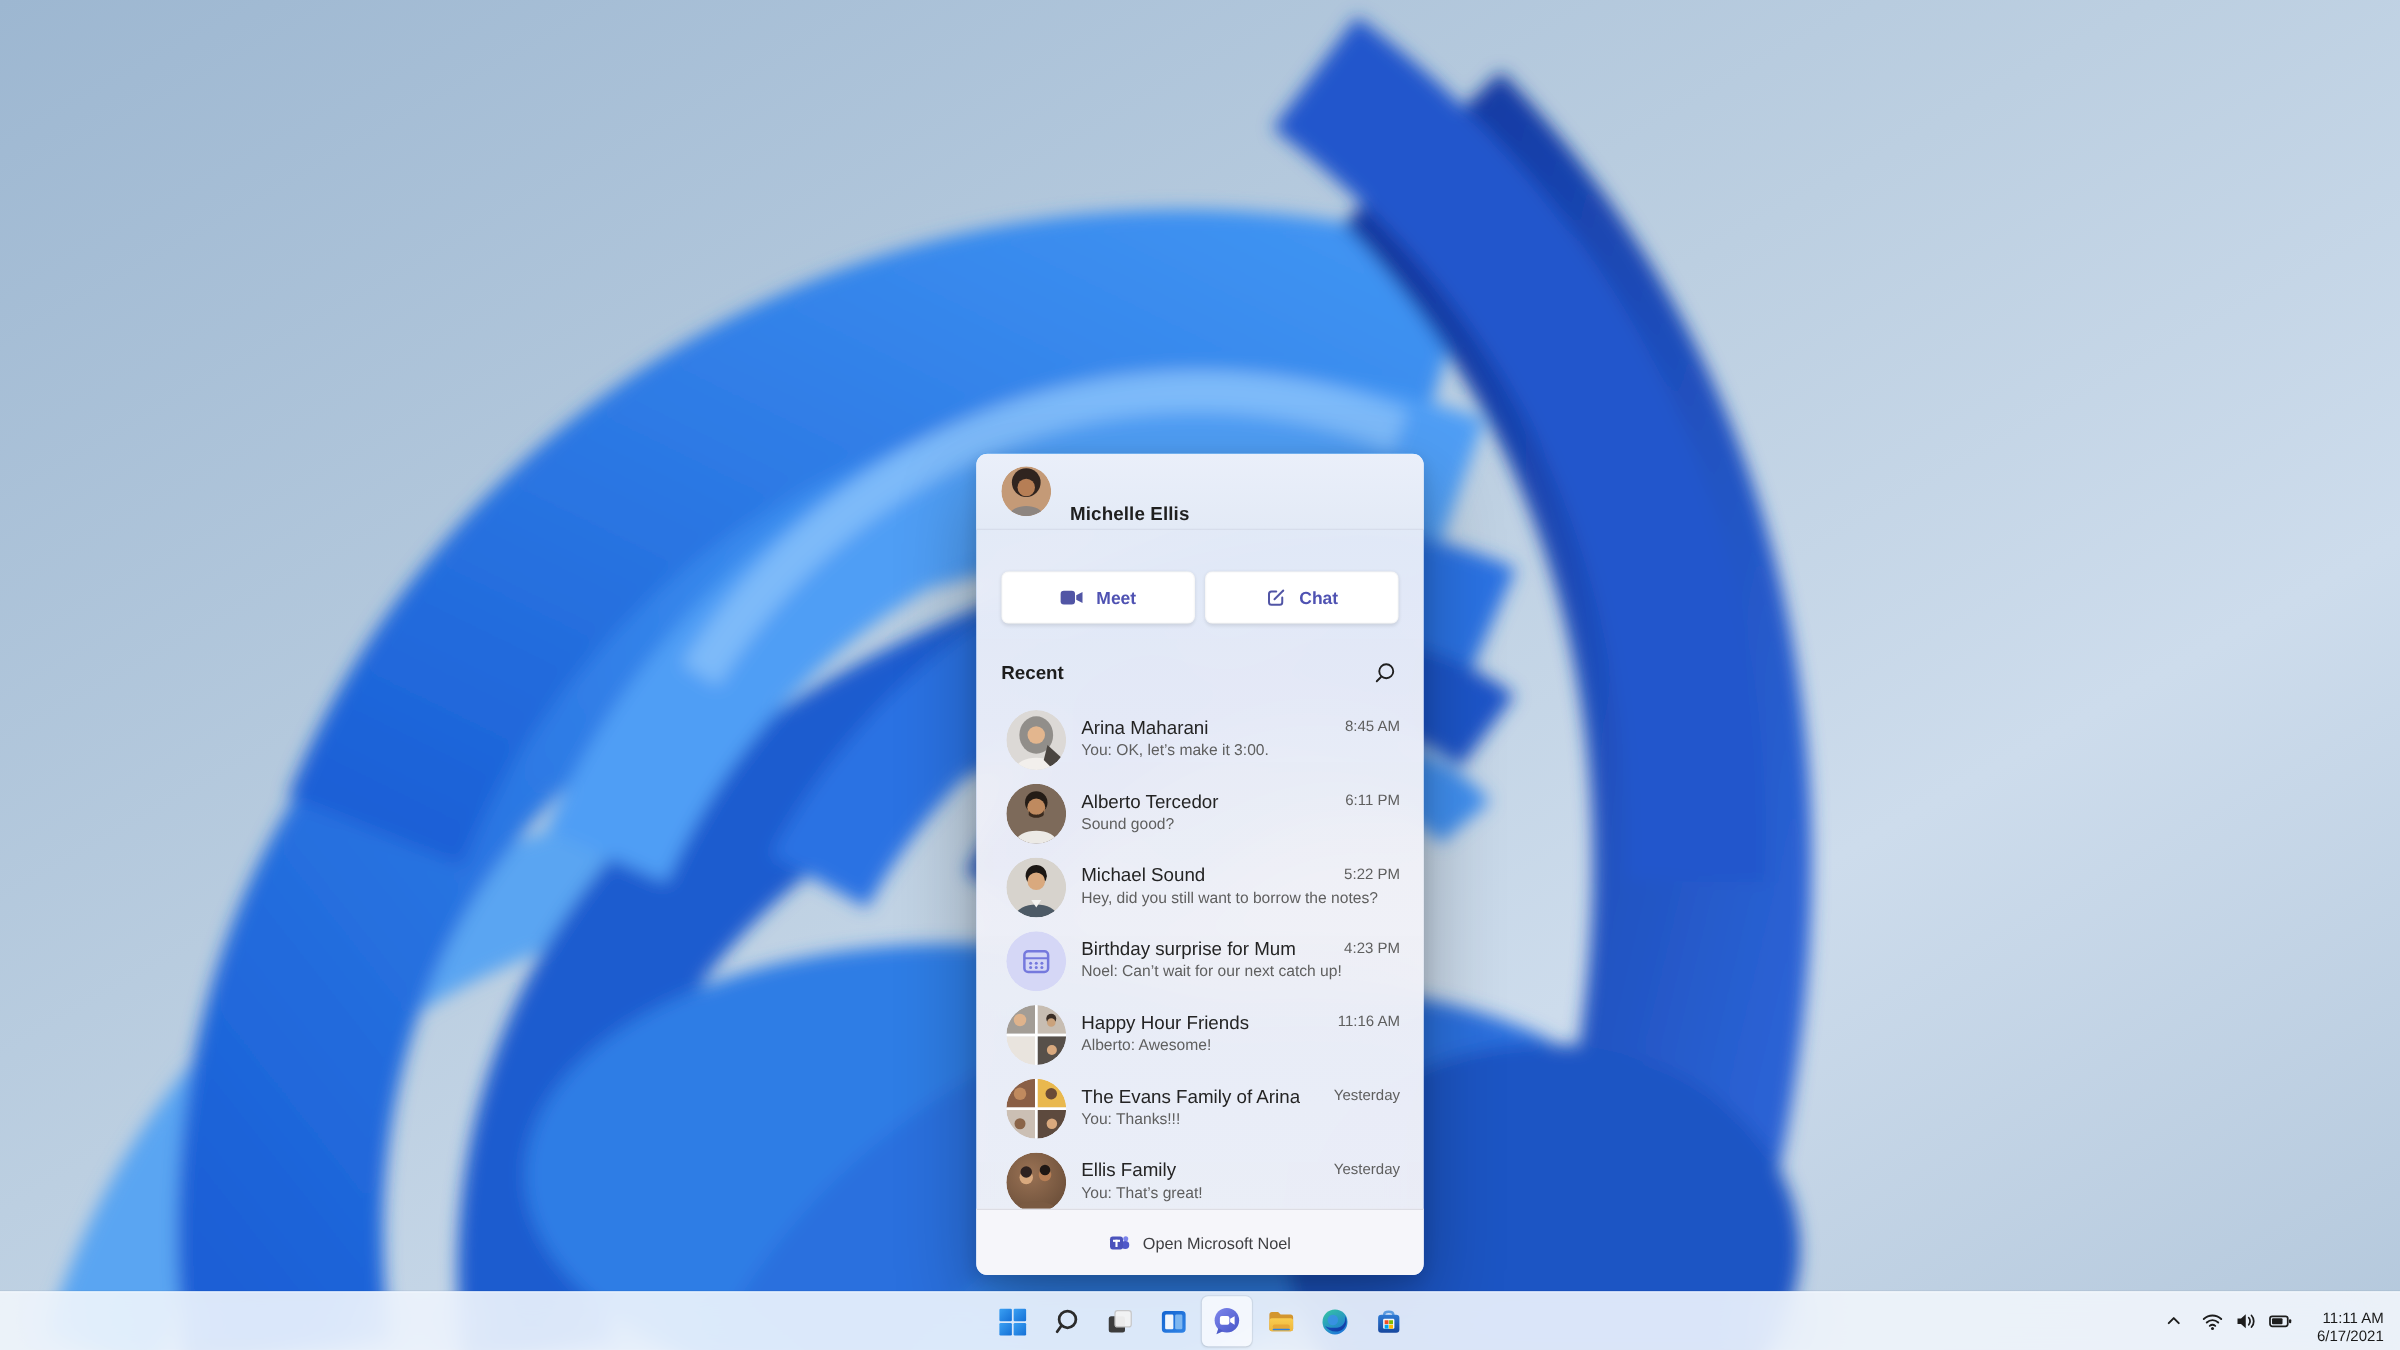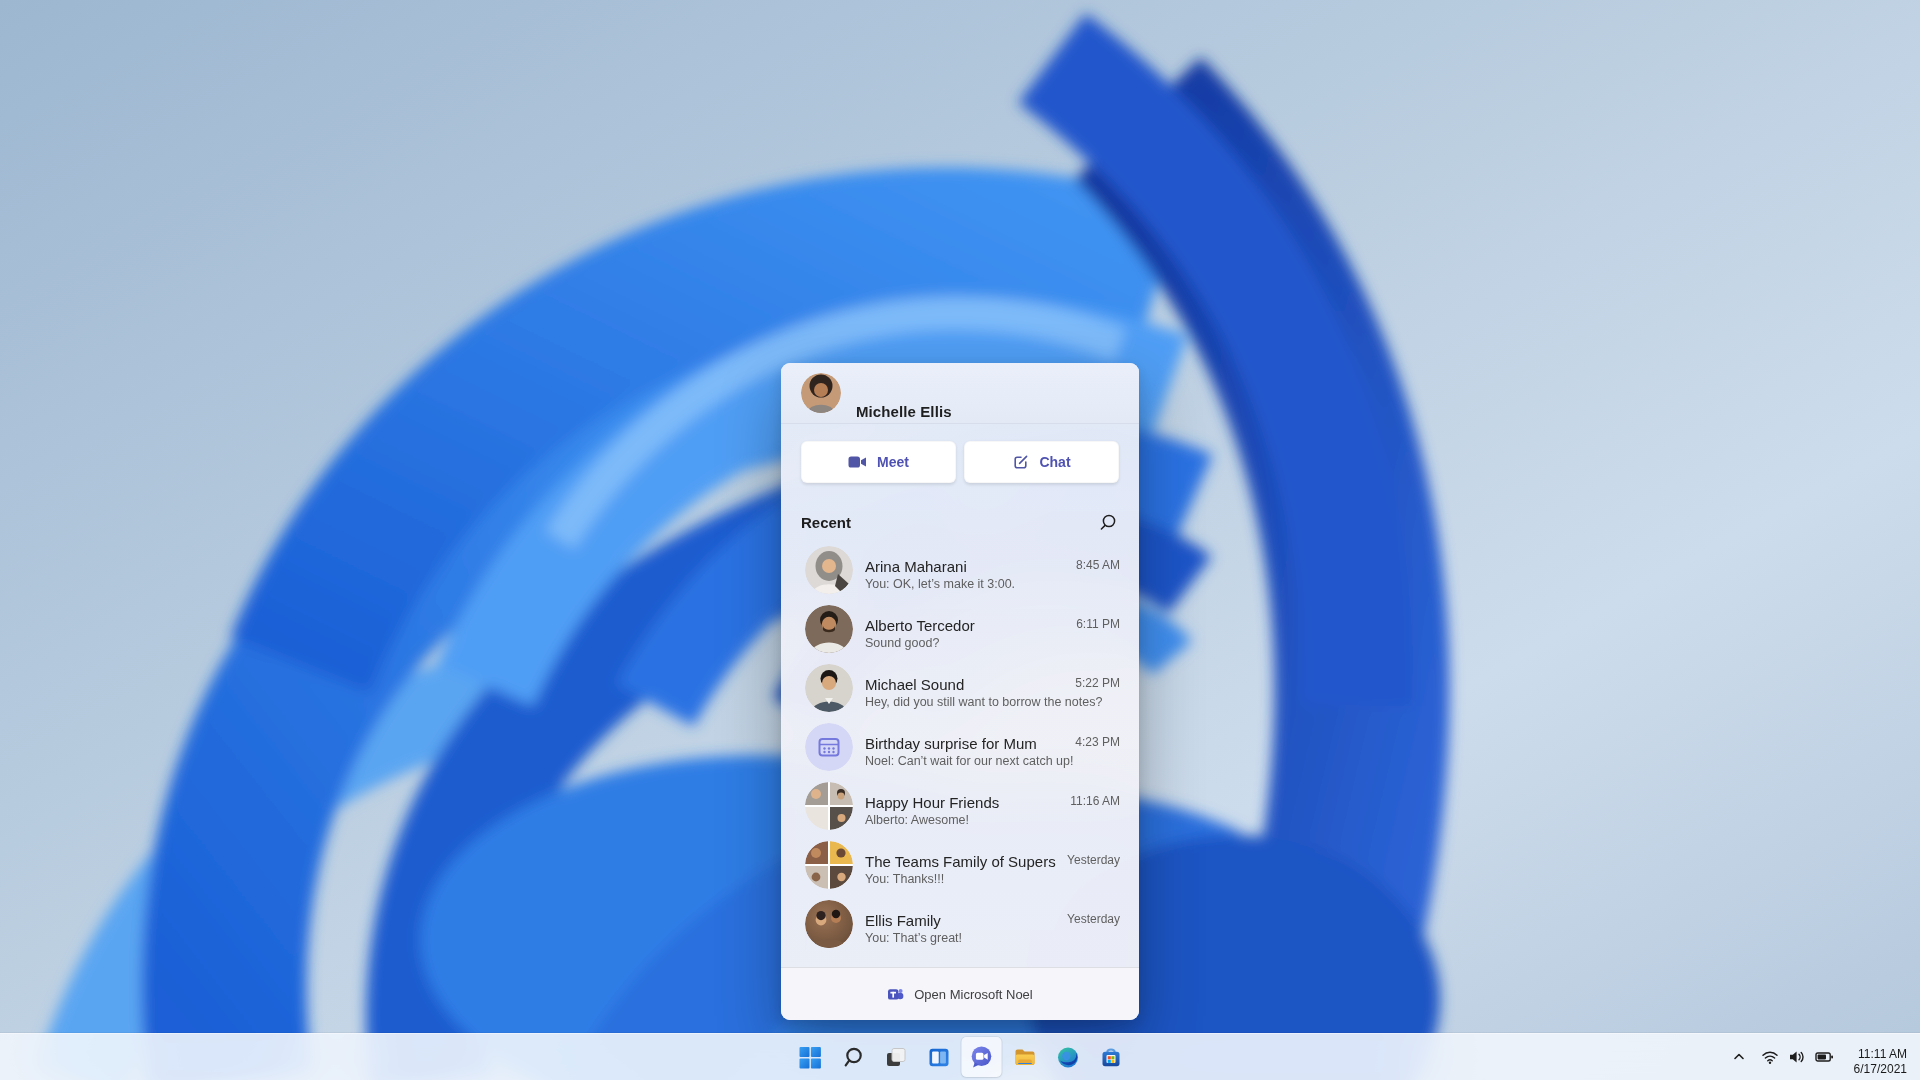--- a/index.html
+++ b/index.html
@@ -15,32 +15,32 @@
     border-radius:9px;overflow:hidden;
     background:linear-gradient(180deg,rgba(233,237,247,.95) 0%,rgba(240,240,246,.96) 45%,rgba(242,242,247,.97) 100%);
     backdrop-filter:blur(26px) saturate(1.4);
     box-shadow:0 28px 64px rgba(0,0,0,.30),0 5px 16px rgba(0,0,0,.14);}
   .fly-header{height:60px;display:flex;align-items:center;gap:15px;padding:0 20px;
     background:linear-gradient(180deg,#eaeffa 0%,#e3eaf6 100%);
     border-bottom:1px solid rgba(100,115,150,.14);}
   .fly-header .uname{font-size:15px;font-weight:700;color:#1f1f1f;letter-spacing:.1px;margin-top:36px;}
   .avatar{border-radius:50%;overflow:hidden;flex:0 0 auto;display:block;}
 
-  .actions{display:flex;gap:8px;margin:17px 20px 0 20px;}
+  .actions{display:flex;gap:8px;margin:33px 20px 0 20px;}
   .abtn{flex:1;height:40px;background:#ffffff;border:1px solid rgba(0,0,0,.03);border-radius:6px;
     display:flex;align-items:center;justify-content:center;gap:10px;cursor:pointer;
     box-shadow:0 1.2px 3px rgba(0,0,0,.10);
     font-size:14px;font-weight:700;color:#4f52b2;}
 
   .recent-bar{display:flex;align-items:center;justify-content:space-between;margin:28px 21px 0 20px;}
   .recent-title{font-size:15px;font-weight:700;color:#1d1d1d;}
   .search-btn{width:22px;height:22px;display:flex;align-items:center;justify-content:center;cursor:pointer;}
 
   .list{margin-top:13px;}
-  .row{height:59px;display:flex;gap:12px;padding:0 19px 0 24px;cursor:pointer;}
+  .row{height:59px;display:flex;align-items:center;gap:12px;padding:0 19px 0 24px;cursor:pointer;}
   .rowtext{flex:1;min-width:0;display:flex;flex-direction:column;justify-content:center;margin-top:-2px;}
   .rowtop{display:flex;align-items:flex-start;justify-content:space-between;}
   .cname{font-size:15px;color:#242424;line-height:19px;white-space:nowrap;overflow:hidden;}
   .ctime{font-size:12px;color:#5f5f5f;line-height:17px;margin-left:8px;flex:0 0 auto;}
   .cprev{font-size:12.5px;color:#5f5f5f;line-height:16px;white-space:nowrap;overflow:hidden;}
 
   .fly-footer{position:absolute;left:0;right:0;bottom:0;height:52px;
     background:#f6f6fa;border-top:1px solid #dddde4;
     display:flex;align-items:center;justify-content:center;gap:9px;cursor:pointer;}
   .fly-footer .flabel{font-size:13px;color:#3f3f42;}
@@ -289,21 +289,21 @@
             <circle cx="11" cy="12" r="5" fill="#c08a5e"></circle>
             <circle cx="36" cy="12" r="4.6" fill="#6a4a36"></circle>
             <circle cx="11" cy="36" r="4.4" fill="#8a6448"></circle>
             <circle cx="36.5" cy="36" r="4.2" fill="#d9a97e"></circle>
             <rect x="23" y="0" width="2" height="48" fill="#ffffff"></rect>
             <rect x="0" y="23" width="48" height="2" fill="#ffffff"></rect>
           </g>
         </svg>
         <div class="rowtext">
           <div class="rowtop">
-            <span class="cname">The Teams Family of Supers</span>
+            <span class="cname">The Evans Family of Arina</span>
             <span class="ctime">Yesterday</span>
           </div>
           <div class="cprev">You: Thanks!!!</div>
         </div>
       </div>
 
       <div class="row">
         <svg class="avatar" width="48" height="48" viewBox="0 0 48 48">
           <defs>
             <clipPath id="cp6">

